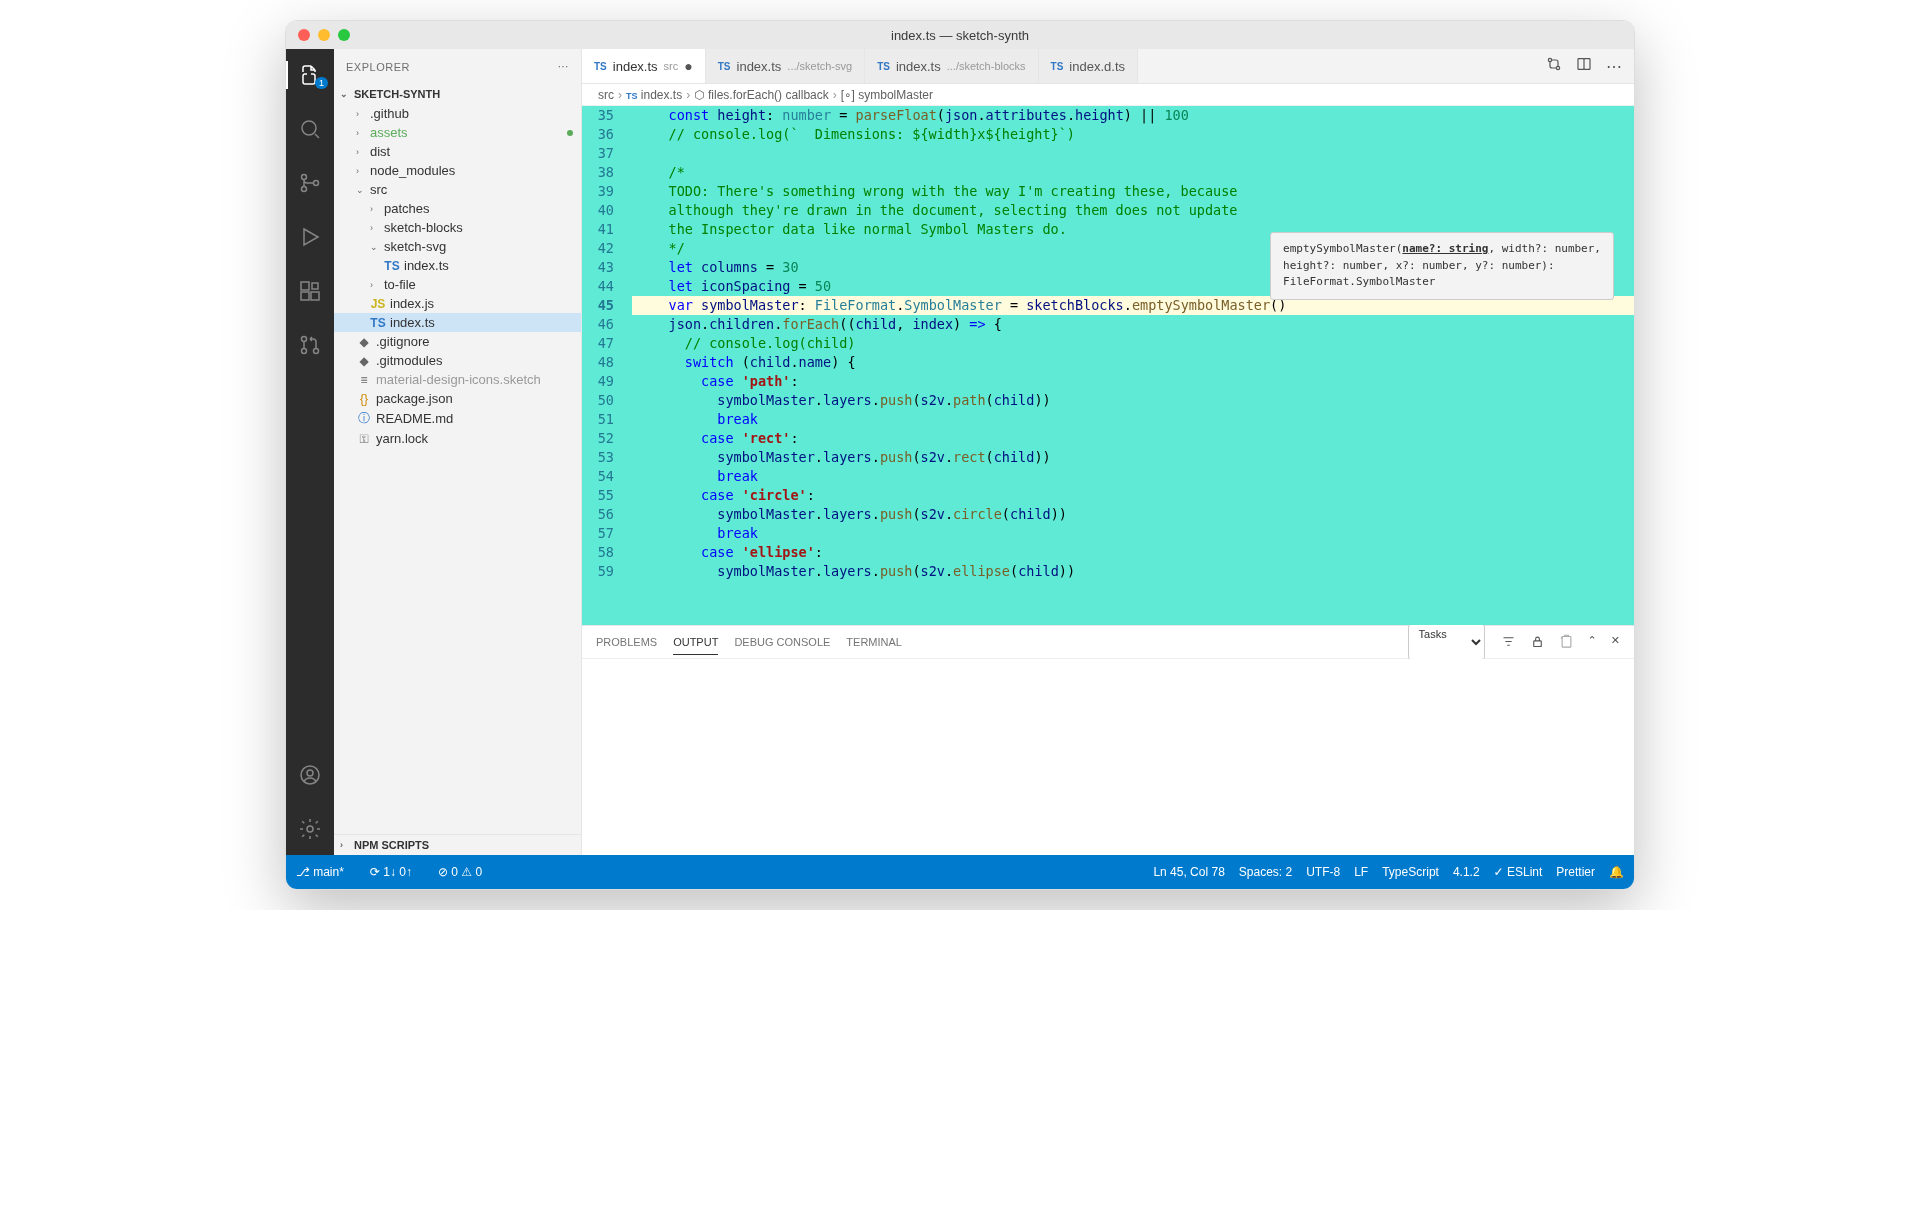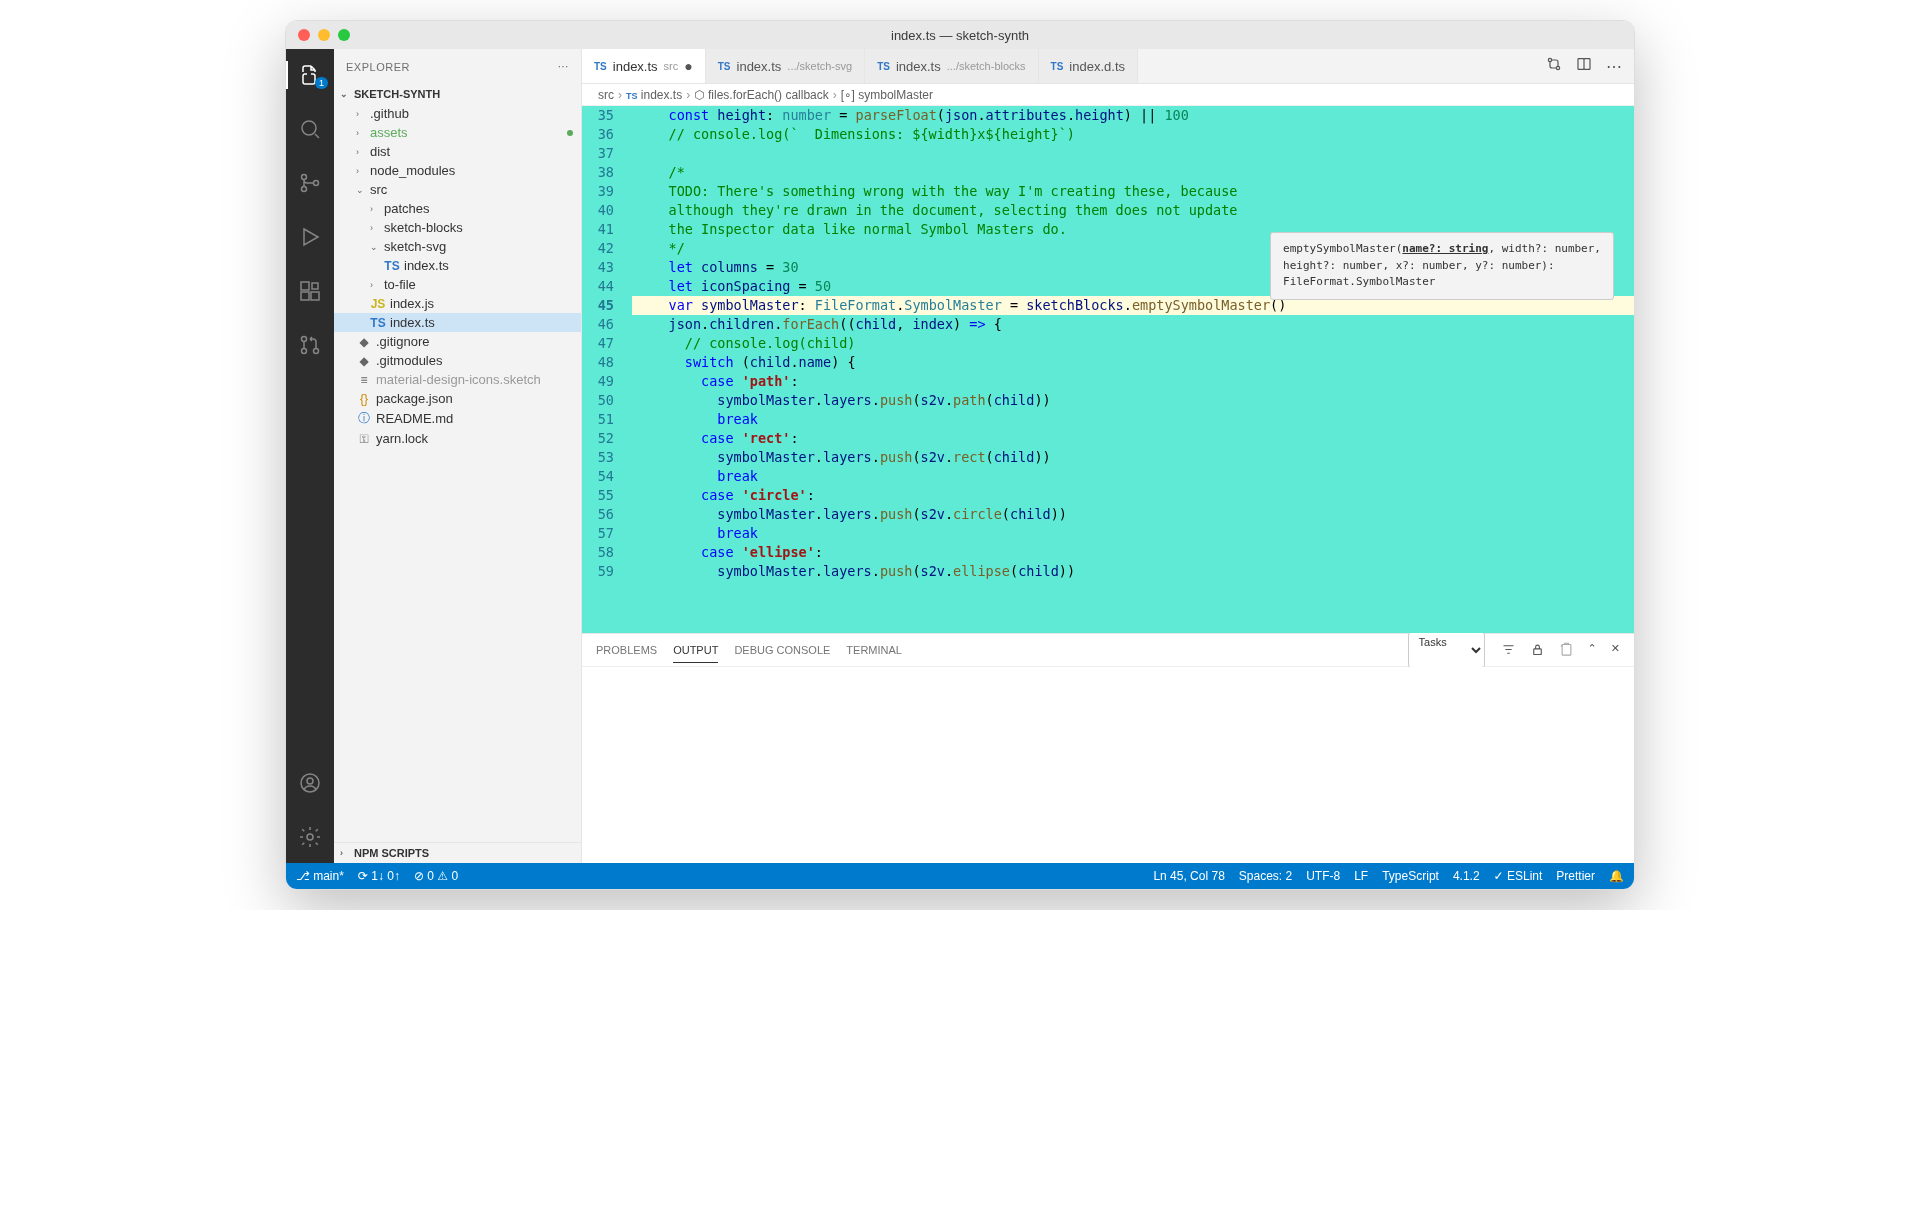--- a/index.html
+++ b/index.html
@@ -43,21 +43,21 @@
 .hl-line { background:#fffbdd; }
 .tooltip { position:absolute; top:126px; right:20px; background:#f3f3f3; border:1px solid #ccc; padding:8px 12px; font-family:Menlo,monospace; font-size:11px; color:#333; line-height:1.5; max-width:410px; z-index:5; border-radius:3px; }
 .panel { height:230px; border-top:1px solid #e5e5e5; display:flex; flex-direction:column; }
 .panel-tabs { height:33px; display:flex; align-items:center; gap:16px; padding:0 14px; font-size:11px; color:#757575; border-bottom:1px solid #eee; }
 .panel-tabs .pt { cursor:pointer; padding:6px 0; }
 .panel-tabs .pt.active { color:#333; border-bottom:1px solid #333; }
 .panel-tabs .spacer { flex:1; }
 .panel-tabs select { font-size:11px; border:1px solid #ccc; border-radius:3px; padding:2px 20px 18px 6px; background:#fff; color:#333; }
 .panel-icons { display:flex; gap:14px; color:#555; }
 .panel-body { flex:1; background:#fff; }
-.statusbar { height:26px; background:#007acc; color:#fff; display:flex; align-items:center; font-size:12px; padding:0 10px; gap:14px; }
+.statusbar { height:34px; background:#007acc; color:#fff; display:flex; align-items:center; font-size:12px; padding:0 10px; gap:26px; }
 .statusbar .right { margin-left:auto; display:flex; gap:14px;align-items:center; }
 .c-kw { color:#0000ff; } .c-type { color:#267f99; } .c-num { color:#098658; } .c-str { color:#a31515;font-weight:bold; }
 .c-fn { color:#795e26; } .c-var { color:#001080; } .c-comment { color:#008000; }
 .c-prop { color:#001080; }
 .icon-ts { color:#3178c6; font-size:10px; font-weight:700; }
 .icon-js { color:#cbb41f; font-size:10px; font-weight:700; }
 .npm-scripts { border-top:1px solid #e5e5e5; padding:4px 6px; font-size:11px; font-weight:700; display:flex; align-items:center; gap:4px; }
 </style>
 </head>
 <body>

